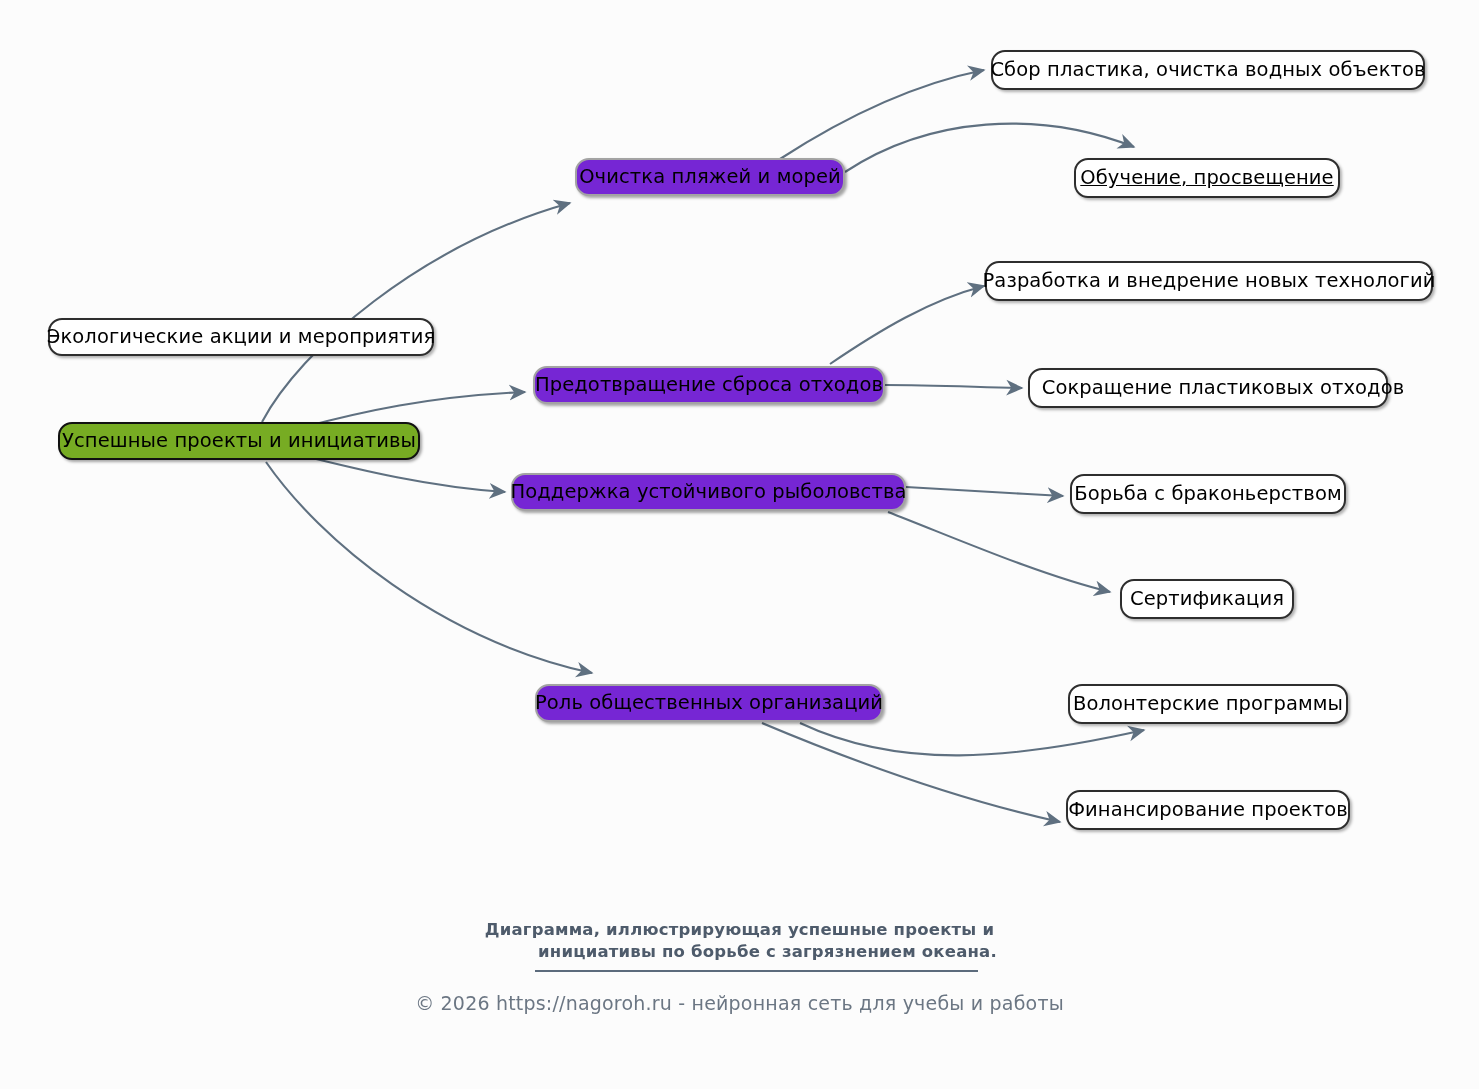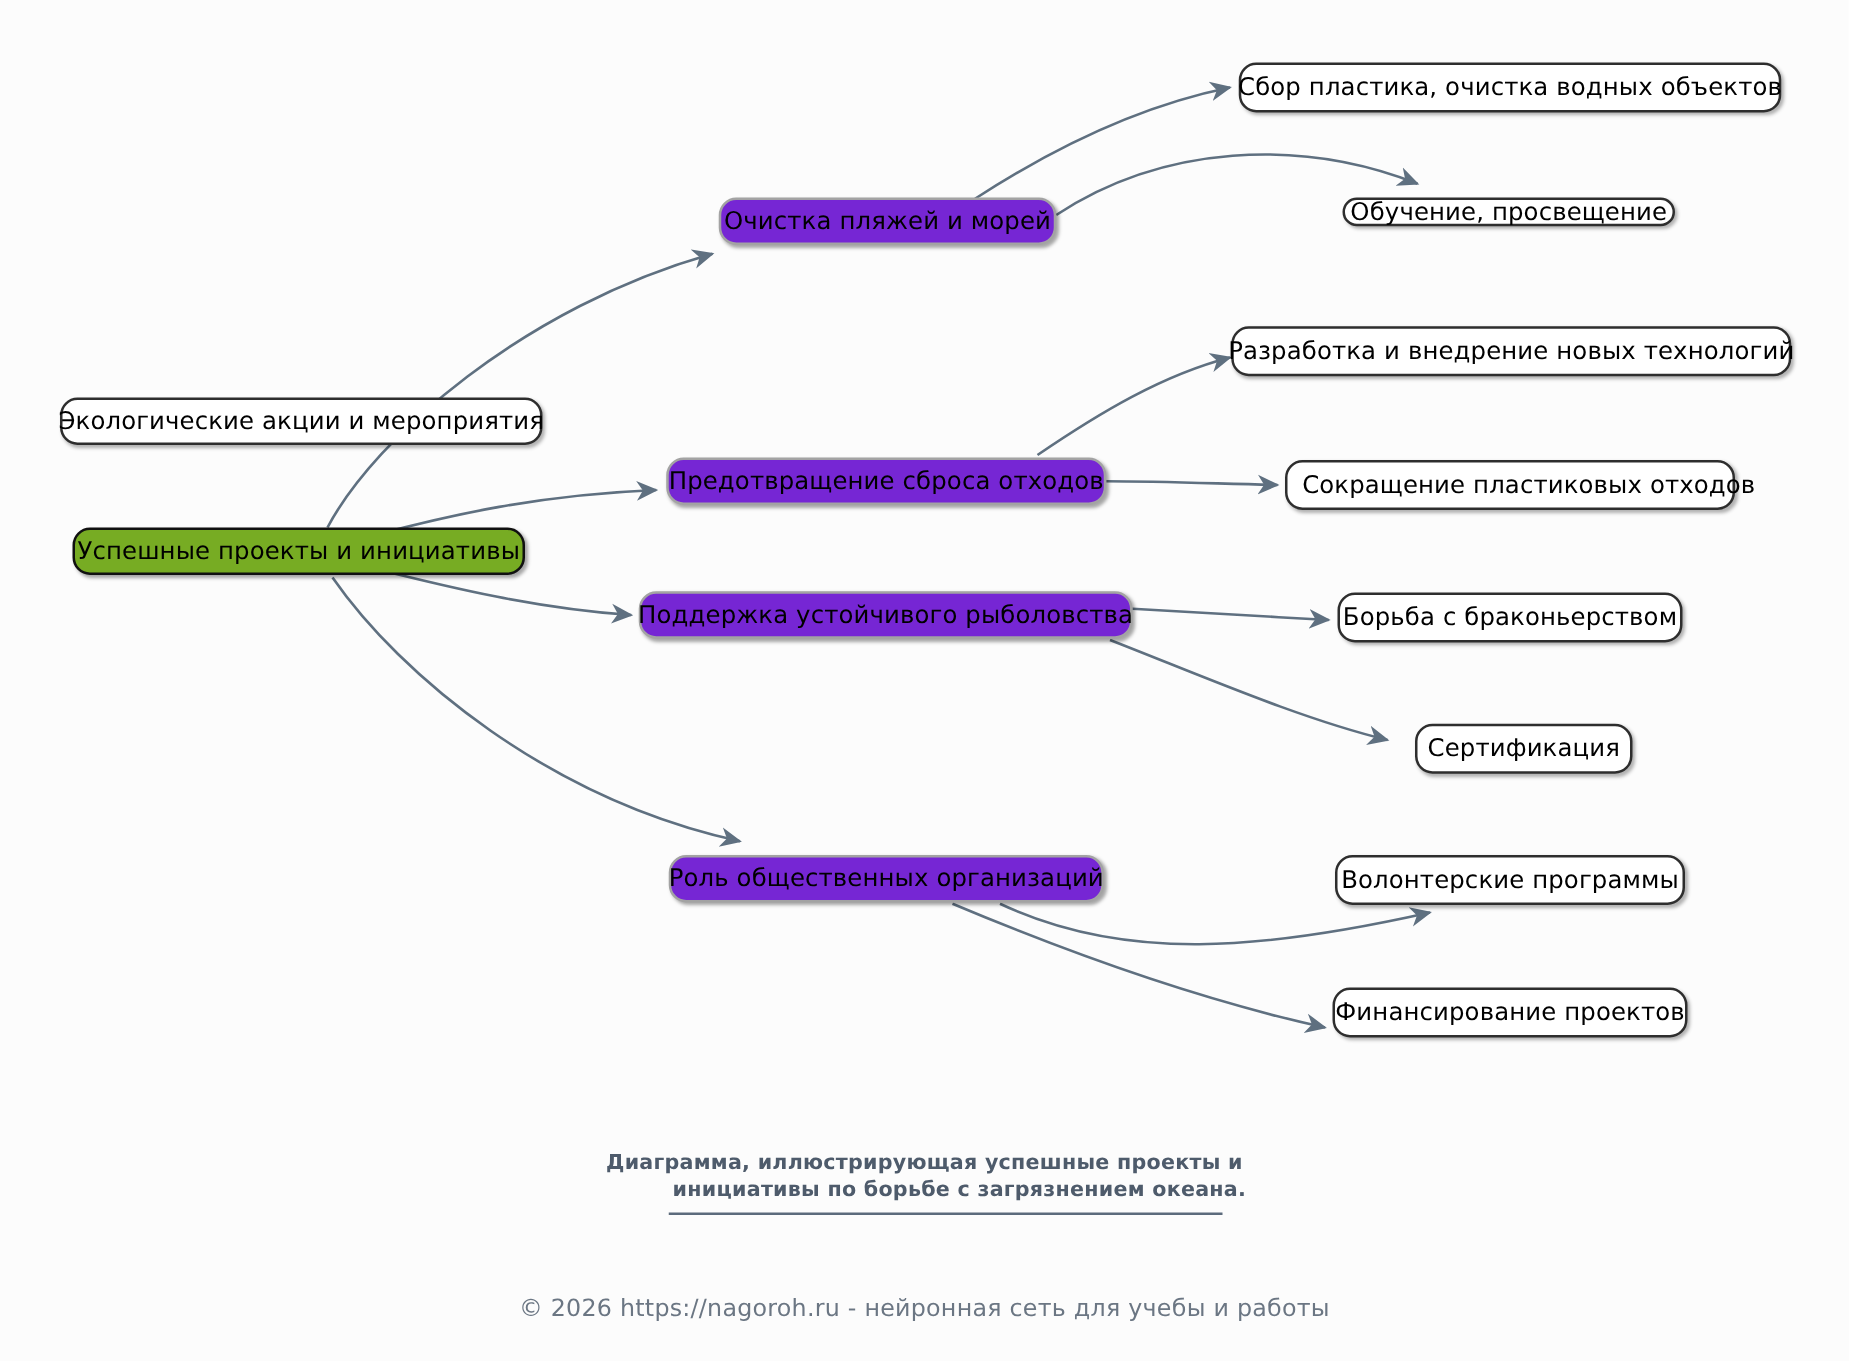--- a/index.html
+++ b/index.html
@@ -76,21 +76,20 @@
   }
   .footer {
     position: absolute;
     left: 0;
     top: 992px;
     width: 1479px;
     text-align: center;
     color: #6b7683;
     font-size: 19px;
     letter-spacing: 0.2px;
-    margin-top: 44px;
   }
 </style>
 </head>
 <body>
 
 <div id="canvas">
 
   <svg id="edges" viewBox="0 0 1479 1089" xmlns="http://www.w3.org/2000/svg">
     <defs>
       <marker id="arrow" viewBox="0 0 12 12" refX="10" refY="6" markerWidth="9" markerHeight="9" orient="auto-start-reverse">
@@ -127,21 +126,21 @@
   </div>
 
   <div class="node branch" style="left:575px; top:158px; width:270px; height:38px;">
     <span>Очистка пляжей и морей</span>
   </div>
 
   <div class="node leaf" style="left:991px; top:50px; width:434px; height:40px;">
     <span>Сбор пластика, очистка водных объектов</span>
   </div>
 
-  <div class="node leaf" style="left:1074px; top:158px; width:266px; height:23px;">
+  <div class="node leaf" style="left:1074px; top:158px; width:266px; height:40px;text-decoration:underline;">
     <span>Обучение, просвещение</span>
   </div>
 
   <div class="node branch" style="left:533px; top:366px; width:352px; height:38px;text-align:center;">
     <span>Предотвращение сброса отходов</span>
   </div>
 
   <div class="node leaf" style="left:985px; top:261px; width:448px; height:40px;">
     <span>Разработка и внедрение новых технологий</span>
   </div>
@@ -151,21 +150,21 @@
   </div>
 
   <div class="node branch" style="left:511px; top:473px; width:395px; height:38px;">
     <span>Поддержка устойчивого рыболовства</span>
   </div>
 
   <div class="node leaf" style="left:1070px; top:474px; width:276px; height:40px;">
     <span>Борьба с браконьерством</span>
   </div>
 
-  <div class="node leaf" style="left:1120px; top:579px; width:174px; height:40px;margin-left:12px;">
+  <div class="node leaf" style="left:1120px; top:579px; width:174px; height:40px;">
     <span>Сертификация</span>
   </div>
 
   <div class="node branch" style="left:535px; top:684px; width:348px; height:38px;">
     <span>Роль общественных организаций</span>
   </div>
 
   <div class="node leaf" style="left:1068px; top:684px; width:280px; height:40px;">
     <span>Волонтерские программы</span>
   </div>

